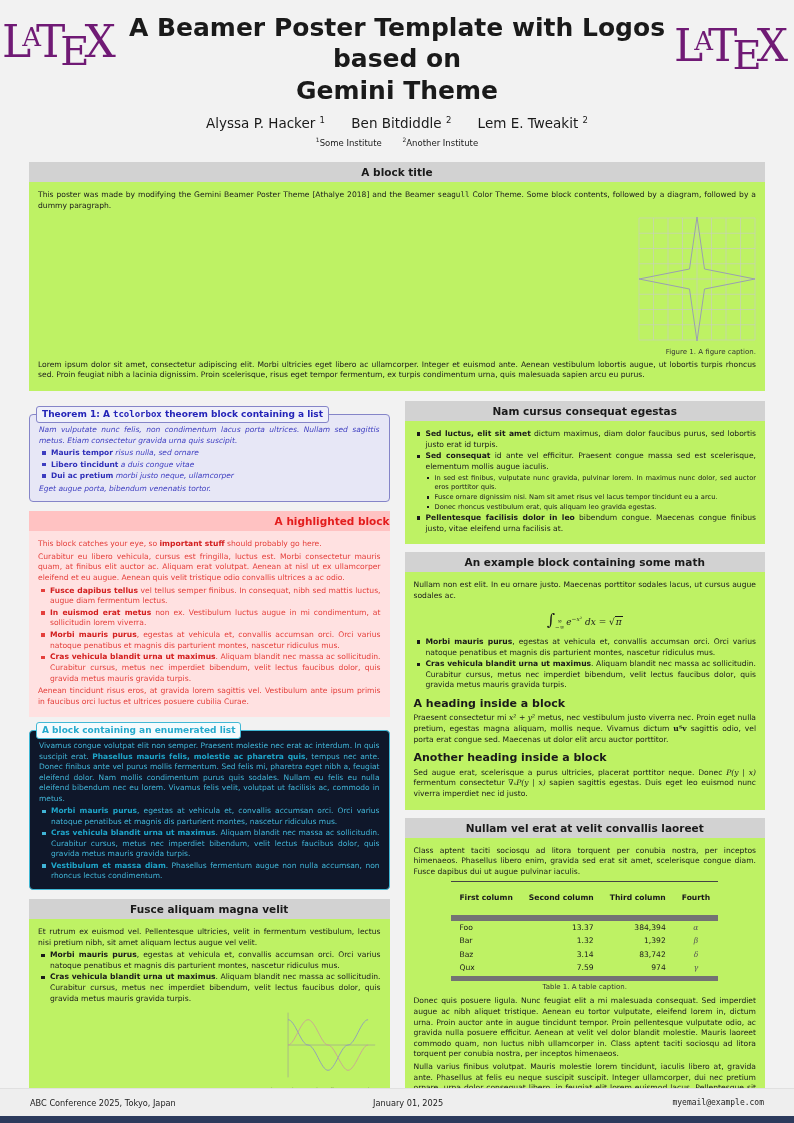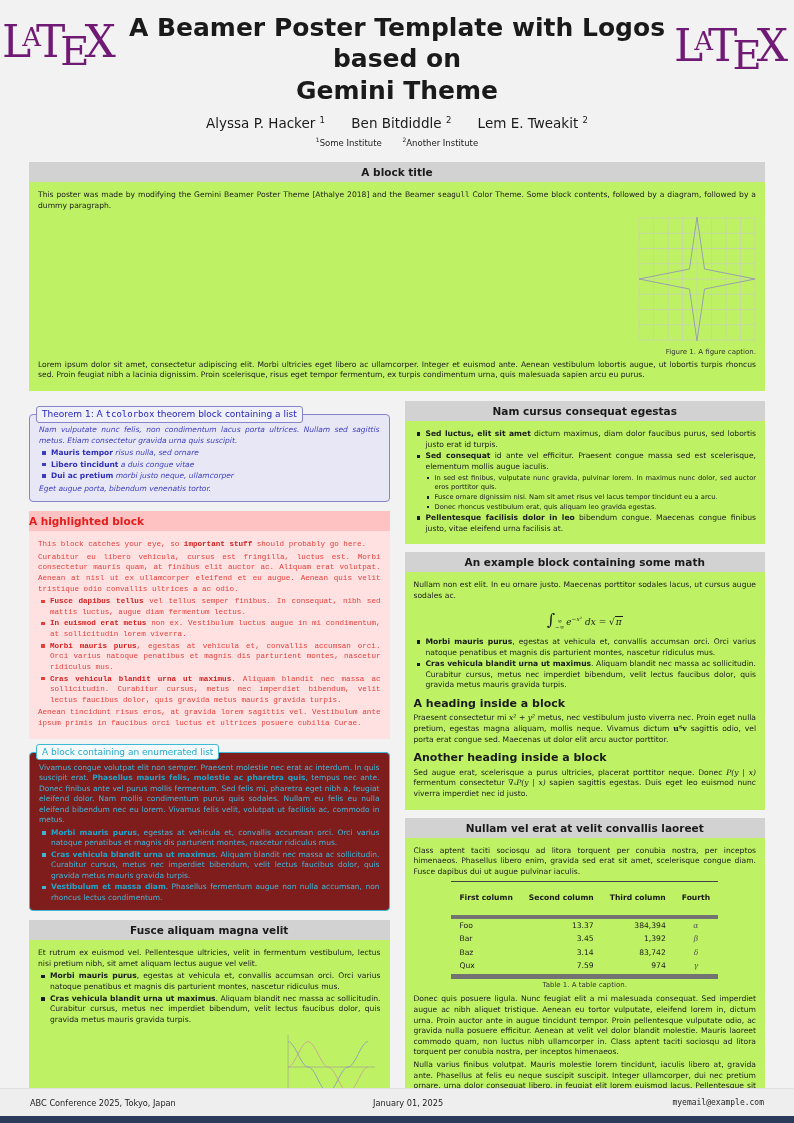--- a/index.html
+++ b/index.html
@@ -51,51 +51,51 @@
   .lead { font-weight:bold; }
 
   
   figure { margin:6px 0 2px; text-align:right; }
   figcaption { font-size:7px; color:#333; margin-top:3px; }
 
   
   .tcbox { position:relative; border:1.2px solid; border-radius:4px; margin:13px 0 9px;
            padding:8px 9px 5px; font-size:7.5px; line-height:1.4; text-align:justify; }
   .tcbox-title { position:absolute; top:-9px; left:6px; border:1.2px solid; border-radius:3px;
-                 padding:1px 5px; font-weight:normal; font-size:9px; font-style:normal;
+                 padding:1px 5px; font-weight:bold; font-size:9px; font-style:normal;
                  white-space:nowrap; }
   .thm { border-color:#8585c8; background:#e7e7f6; color:#3d3dc0; font-style:italic; }
   .thm .tcbox-title { border-color:#8585c8; background:#eff0fa; color:#2424b8; }
   .thm .lead { font-style:normal; color:#2f2fb8; }
-  .enu { border-color:#41b8d5; background:#7f1d1d; color:#41b4d6; }
+  .enu { border-color:#41b8d5; background:#0f172a; color:#41b4d6; }
   .enu .tcbox-title { border-color:#41b8d5; background:#f4fbfd; color:#25aacd; }
   .enu .lead { color:#1fa5c9; }
 
   
-  .hl-title { background:#ffc2c2; color:#e31c1c; text-align:left; font-weight:bold;
+  .hl-title { background:#ffc2c2; color:#e31c1c; text-align:right; font-weight:bold;
               font-size:10.5px; padding:4px 0; }
   .hl-body { background:#ffe1e1; color:#e4403c; padding:6px 9px 8px; font-size:7.6px;
-             line-height:1.4; text-align:justify;font-family:Liberation Mono, monospace; }
+             line-height:1.4; text-align:justify; }
   .hl-body .lead { color:#d32020; }
 
   
   .mathline { text-align:center; font-family:"DejaVu Serif","Liberation Serif",serif;
               font-style:italic; font-size:9px; margin:7px 0 6px; }
   .int { font-size:16px; font-style:normal; }
   .lims { display:inline-flex; flex-direction:column; font-size:5.5px; font-style:normal;
           vertical-align:2px; line-height:1.2; margin-right:2px; }
   .mexp { font-size:5.8px; }
   .sqrtbody { border-top:0.8px solid #1a1a1a; padding:0 1px; }
   .mi { font-family:"DejaVu Serif","Liberation Serif",serif; font-style:italic; }
   .mb { font-family:"DejaVu Serif","Liberation Serif",serif; font-weight:bold; font-style:normal; }
   .inblock-heading { font-size:11px; font-weight:bold; margin:5px 0 1px; text-align:left; }
 
   
   .ptable { margin:4px auto 2px; border-collapse:collapse; font-size:7.6px; }
-  .ptable th { font-weight:bold; border-top:1px solid #444; border-bottom:4px solid #737373;
+  .ptable th { font-weight:bold; border-top:1px solid #444; border-bottom:6px solid #737373;
                padding:11px 8px; text-align:left; }
   .ptable td { padding:1.5px 8px; }
   .ptable tr:last-child td { border-bottom:5px solid #737373;margin-top:48px; }
   .num { text-align:right; }
   .greek { font-family:"DejaVu Serif","Liberation Serif",serif; font-style:italic;
            color:#555; text-align:center; }
   .tcaption { text-align:center; font-size:7px; color:#333; margin:2px 0 4px; }
 
   
   .refrow { display:flex; gap:6px; align-items:flex-start; }
@@ -265,21 +265,21 @@
               </thead>
               <tbody>
                 <tr>
                   <td>Foo</td>
                   <td class="num">13.37</td>
                   <td class="num">384,394</td>
                   <td class="greek">α</td>
                 </tr>
                 <tr>
                   <td>Bar</td>
-                  <td class="num">3.45</td>
+                  <td class="num">1.32</td>
                   <td class="num">1,392</td>
                   <td class="greek">β</td>
                 </tr>
                 <tr>
                   <td>Baz</td>
                   <td class="num">3.14</td>
                   <td class="num">83,742</td>
                   <td class="greek">δ</td>
                 </tr>
                 <tr>

